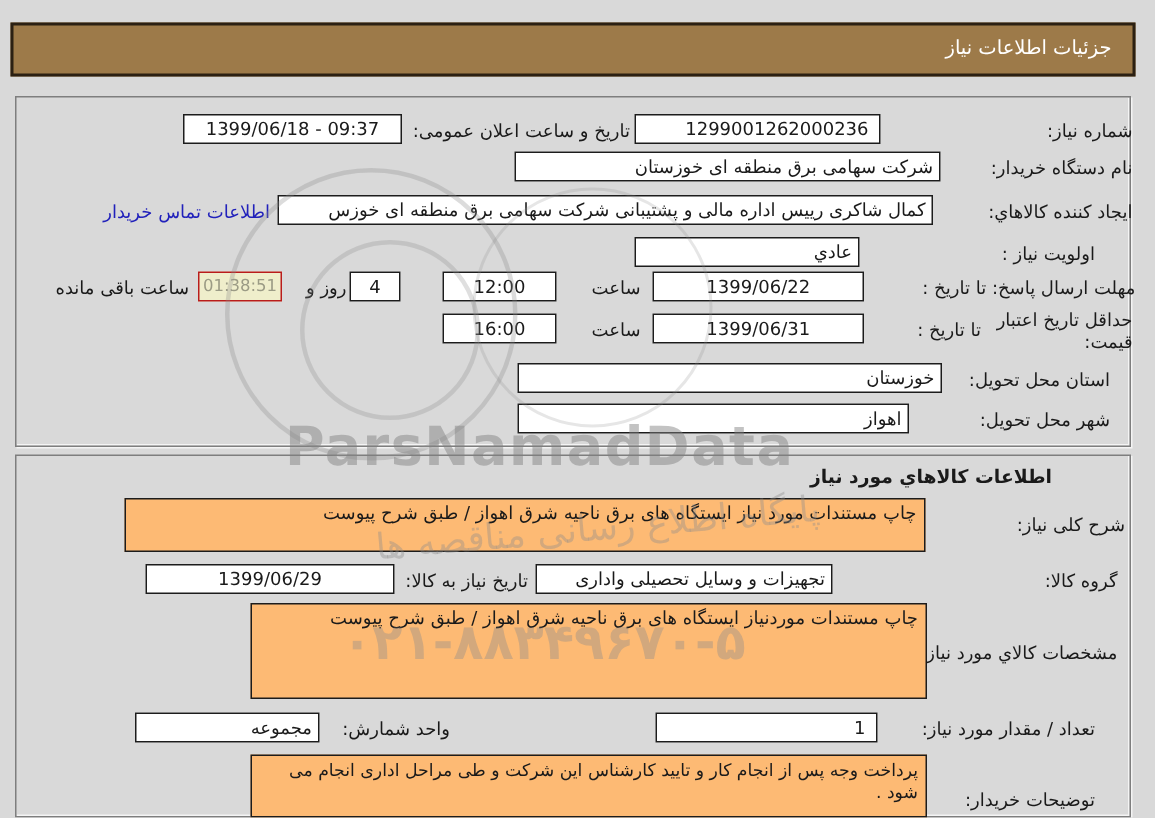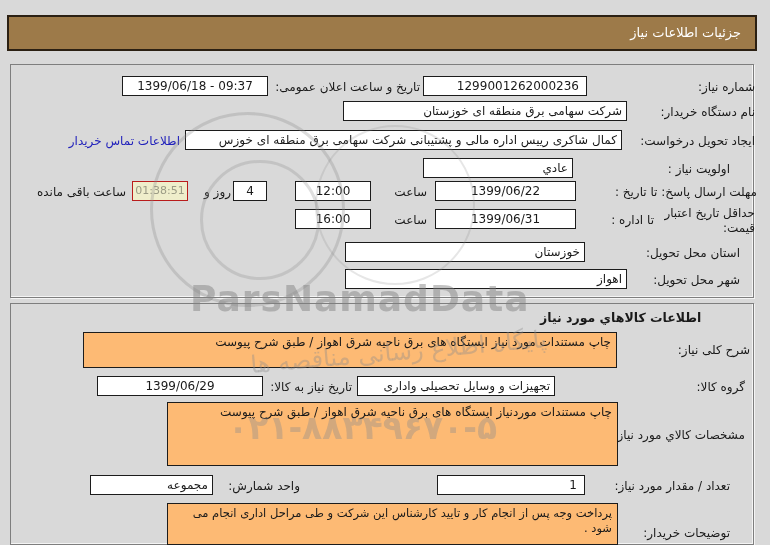--- a/index.html
+++ b/index.html
@@ -93,47 +93,47 @@
 <div class="abs panel panel2"></div>
 
 <div class="abs lbl" style="left:600px; top:80px; width:155px;">شماره نیاز:</div>
 <div class="abs inp numr" style="left:423px; top:76px; width:164px;">1299001262000236</div>
 <div class="abs lbl" style="left:250px; top:80px; width:170px;">تاریخ و ساعت اعلان عمومی:</div>
 <div class="abs inp num" style="left:122px; top:76px; width:146px;">1399/06/18 - 09:37</div>
 
 <div class="abs lbl" style="left:615px; top:105px; width:140px;">نام دستگاه خریدار:</div>
 <div class="abs inp rtl" style="left:343px; top:101px; width:284px;">شرکت سهامی برق منطقه ای خوزستان</div>
 
-<div class="abs lbl" style="left:612px; top:134px; width:143px;">ایجاد تحویل درخواست:</div>
+<div class="abs lbl" style="left:612px; top:134px; width:143px;">ایجاد کننده کالاهاي:</div>
 <div class="abs inp rtl" style="left:185px; top:130px; width:437px;">کمال شاکری رییس اداره مالی و پشتیبانی شرکت سهامی برق منطقه ای خوزس</div>
 <div class="abs link" style="left:48px; top:134px; width:132px;">اطلاعات تماس خریدار</div>
 
 <div class="abs lbl" style="left:595px; top:162px; width:135px;">اولویت نیاز :</div>
 <div class="abs inp rtl" style="left:423px; top:158px; width:150px;">عادي</div>
 
 <div class="abs lbl" style="left:595px; top:185px; width:162px;">مهلت ارسال پاسخ: تا تاریخ :</div>
 <div class="abs inp num" style="left:435px; top:181px; width:141px;">1399/06/22</div>
 <div class="abs lbl" style="left:383px; top:185px; width:44px;">ساعت</div>
 <div class="abs inp num" style="left:295px; top:181px; width:76px;">12:00</div>
 <div class="abs inp num" style="left:233px; top:181px; width:34px;">4</div>
 <div class="abs lbl" style="left:201px; top:185px; width:30px;">روز و</div>
 <div class="abs countdown" style="left:132px; top:181px; width:56px;">01:38:51</div>
 <div class="abs lbl" style="left:14px; top:185px; width:112px;">ساعت باقی مانده</div>
 
 <div class="abs lbl wrap" style="left:658px; top:206px; width:97px; line-height:15px;">حداقل تاریخ اعتبار قیمت:</div>
-<div class="abs lbl" style="left:597px; top:213px; width:57px;">تا اداره :</div>
+<div class="abs lbl" style="left:597px; top:213px; width:57px;">تا تاریخ :</div>
 <div class="abs inp num" style="left:435px; top:209px; width:141px;">1399/06/31</div>
 <div class="abs lbl" style="left:383px; top:213px; width:44px;">ساعت</div>
 <div class="abs inp num" style="left:295px; top:209px; width:76px;">16:00</div>
 
 <div class="abs lbl" style="left:620px; top:246px; width:120px;">استان محل تحویل:</div>
-<div class="abs inp rtl" style="left:345px; top:242px; width:240px;padding-left:48px;">خوزستان</div>
+<div class="abs inp rtl" style="left:345px; top:242px; width:283px;padding-left:48px;">خوزستان</div>
 
 <div class="abs lbl" style="left:620px; top:273px; width:120px;">شهر محل تحویل:</div>
-<div class="abs inp rtl" style="left:345px; top:269px; width:282px;">اهواز</div>
+<div class="abs inp rtl" style="left:345px; top:269px; width:261px;">اهواز</div>
 
 <div class="abs hdr2" style="left:540px; top:310px; width:210px;">اطلاعات کالاهاي مورد نیاز</div>
 
 <div class="abs lbl" style="left:655px; top:343px; width:95px;">شرح کلی نیاز:</div>
 <div class="abs ta" style="left:83px; top:332px; width:534px; height:36px;">چاپ مستندات مورد نیاز ایستگاه های برق ناحیه شرق اهواز / طبق شرح پیوست</div>
 
 <div class="abs lbl" style="left:655px; top:380px; width:90px;">گروه کالا:</div>
 <div class="abs inp rtl" style="left:357px; top:376px; width:198px;">تجهیزات و وسایل تحصیلی واداری</div>
 <div class="abs lbl" style="left:252px; top:380px; width:100px;">تاریخ نیاز به کالا:</div>
 <div class="abs inp num" style="left:97px; top:376px; width:166px;">1399/06/29</div>

